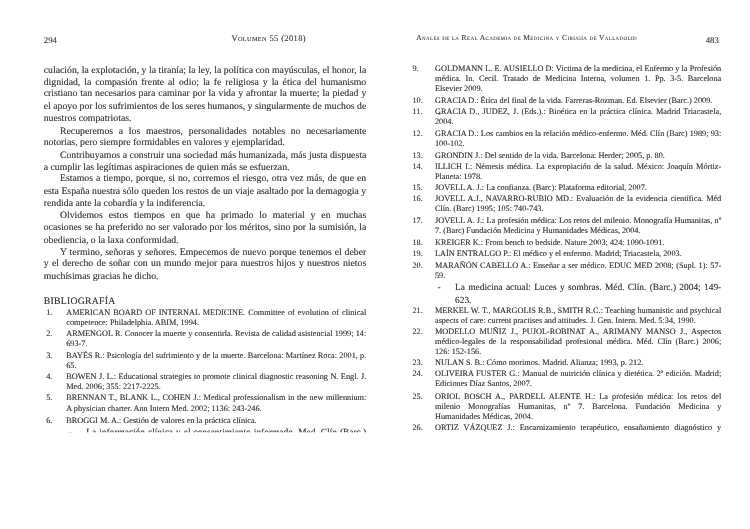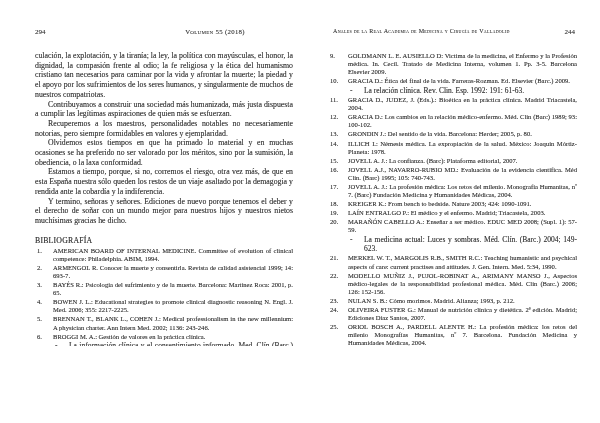--- a/index.html
+++ b/index.html
@@ -42,47 +42,47 @@
 
 <div class="canvas">
 
   <div class="page page-left">
     <div class="pg-header">
       <span class="pagenum">294</span>
       <span class="runhead">Volumen 55 (2018)</span>
     </div>
     <div class="body-text" id="left-paragraphs">
         <p class="continued">culación, la explotación, y la tiranía; la ley, la política con mayúsculas, el honor, la dignidad, la compasión frente al odio; la fe religiosa y la ética del humanismo cristiano tan necesarios para caminar por la vida y afrontar la muerte; la piedad y el apoyo por los sufrimientos de los seres humanos, y singularmente de muchos de nuestros compatriotas.</p>
+        <p>Recuperemos a los maestros, personalidades notables no necesariamente notorias, pero siempre formidables en valores y ejemplaridad.</p>
         <p>Contribuyamos a construir una sociedad más humanizada, más justa dispuesta a cumplir las legítimas aspiraciones de quien más se esfuerzan.</p>
-        <p>Recuperemos a los maestros, personalidades notables no necesariamente notorias, pero siempre formidables en valores y ejemplaridad.</p>
+        <p>Estamos a tiempo, porque, si no, corremos el riesgo, otra vez más, de que en esta España nuestra sólo queden los restos de un viaje asaltado por la demagogia y rendida ante la cobardía y la indiferencia.</p>
         <p>Olvidemos estos tiempos en que ha primado lo material y en muchas ocasiones se ha preferido no ser valorado por los méritos, sino por la sumisión, la obediencia, o la laxa conformidad.</p>
-        <p>Estamos a tiempo, porque, si no, corremos el riesgo, otra vez más, de que en esta España nuestra sólo queden los restos de un viaje asaltado por la demagogia y rendida ante la cobardía y la indiferencia.</p>
-        <p>Y termino, señoras y señores. Ediciones de nuevo porque tenemos el deber y el derecho de soñar con un mundo mejor para nuestros hijos y nuestros nietos muchísimas gracias he dicho.</p>
+        <p>Y termino, señoras y señores. Empecemos de nuevo porque tenemos el deber y el derecho de soñar con un mundo mejor para nuestros hijos y nuestros nietos muchísimas gracias he dicho.</p>
       </div>
     <div class="bib-heading">BIBLIOGRAFÍA</div>
     <ol class="refs" id="left-refs">
         <li class="ref"><span class="ref-num">1.</span><span>AMERICAN BOARD OF INTERNAL MEDICINE. Committee of evolution of clinical competence: Philadelphia. ABIM, 1994.</span></li>
         <li class="ref"><span class="ref-num">2.</span><span>ARMENGOL R. Conocer la muerte y consentirla. Revista de calidad asistencial 1999; 14: 693-7.</span></li>
         <li class="ref"><span class="ref-num">3.</span><span>BAYÉS R.: Psicología del sufrimiento y de la muerte. Barcelona: Martínez Roca: 2001, p. 65.</span></li>
         <li class="ref"><span class="ref-num">4.</span><span>BOWEN J. L.: Educational strategies to promote clinical diagnostic reasoning N. Engl. J. Med. 2006; 355: 2217-2225.</span></li>
         <li class="ref"><span class="ref-num">5.</span><span>BRENNAN T., BLANK L., COHEN J.: Medical professionalism in the new millennium: A physician charter. Ann Intern Med. 2002; 1136: 243-246.</span></li>
         <li class="ref"><span class="ref-num">6.</span><span>BROGGI M. A.: Gestión de valores en la práctica clínica.</span><div class="ref-sub"><span class="dash">-</span><span>La información clínica y el consentimiento informado. Med. Clín (Barc.) 1995; 105: 218-220.</span></div></li>
         <li class="ref"><span class="ref-num">7.</span><span>BURGESS M. M. The medicalization of dying. J. Phil Med 1993; 18: 269-279.</span></li>
         <li class="ref"><span class="ref-num">8.</span><span>COUCEIRO A. (ED): Bioética para clínicos. Madrid. Triacastela, 1999.</span></li>
       </ol>
   </div>
 
   <div class="page page-right">
     <div class="pg-header">
       <span class="runhead">Anales de la Real Academia de Medicina y Cirugía de Valladolid</span>
-      <span class="pagenum">244</span>
+      <span class="pagenum">483</span>
     </div>
     <ol class="refs" id="right-refs">
         <li class="ref"><span class="ref-num">9.</span><span>GOLDMANN L. E.  AUSIELLO D: Victima de la medicina, el Enfermo y la Profesión médica. In. Cecil. Tratado de Medicina Interna, volumen 1. Pp. 3-5. Barcelona Elsevier 2009.</span></li>
-        <li class="ref"><span class="ref-num">10.</span><span>GRACIA D.: Ética del final de la vida. Farreras-Rozman. Ed. Elsevier (Barc.) 2009.</span><div class="ref-sub"><span class="dash">-</span><span>La relación clínica. Rev. Clin. Esp. 1992: 191: 61-63.</span></div><div class="ref-sub"><span class="dash">-</span></div></li>
+        <li class="ref"><span class="ref-num">10.</span><span>GRACIA D.: Ética del final de la vida. Farreras-Rozman. Ed. Elsevier (Barc.) 2009.</span><div class="ref-sub"><span class="dash">-</span></div><div class="ref-sub"><span class="dash">-</span></div></li>
         <li class="ref"><span class="ref-num">11.</span><span>GRACIA D., JUDEZ, J. (Eds.).: Bioética en la práctica clínica. Madrid Triacastela, 2004.</span></li>
         <li class="ref"><span class="ref-num">12.</span><span>GRACIA D.: Los cambios en la relación médico-enfermo. Méd. Clín (Barc) 1989; 93: 100-102.</span></li>
         <li class="ref"><span class="ref-num">13.</span><span>GRONDIN J.: Del sentido de la vida. Barcelona: Herder; 2005, p. 80.</span></li>
         <li class="ref"><span class="ref-num">14.</span><span>ILLICH I.: Némesis médica. La expropiación de la salud. México: Joaquín Mórtiz-Planeta: 1978.</span></li>
         <li class="ref"><span class="ref-num">15.</span><span>JOVELL A. J.: La confianza. (Barc): Plataforma editorial, 2007.</span></li>
         <li class="ref"><span class="ref-num">16.</span><span>JOVELL A.J., NAVARRO-RUBIO MD.: Evaluación de la evidencia científica. Méd Clín. (Barc) 1995; 105: 740-743.</span></li>
         <li class="ref"><span class="ref-num">17.</span><span>JOVELL A. J.: La profesión médica: Los retos del milenio. Monografía Humanitas, nº 7. (Barc) Fundación Medicina y Humanidades Médicas, 2004.</span></li>
         <li class="ref"><span class="ref-num">18.</span><span>KREIGER K.: From bench to bedside. Nature 2003; 424: 1090-1091.</span></li>
         <li class="ref"><span class="ref-num">19.</span><span>LAÍN ENTRALGO P.: El médico y el enfermo. Madrid; Triacastela, 2003.</span></li>
         <li class="ref"><span class="ref-num">20.</span><span>MARAÑÓN CABELLO A.: Enseñar a ser médico. EDUC MED 2008; (Supl. 1): 57-59.</span><div class="ref-sub"><span class="dash">-</span><span>La medicina actual: Luces y sombras. Méd. Clín. (Barc.) 2004; 149-623.</span></div></li>

